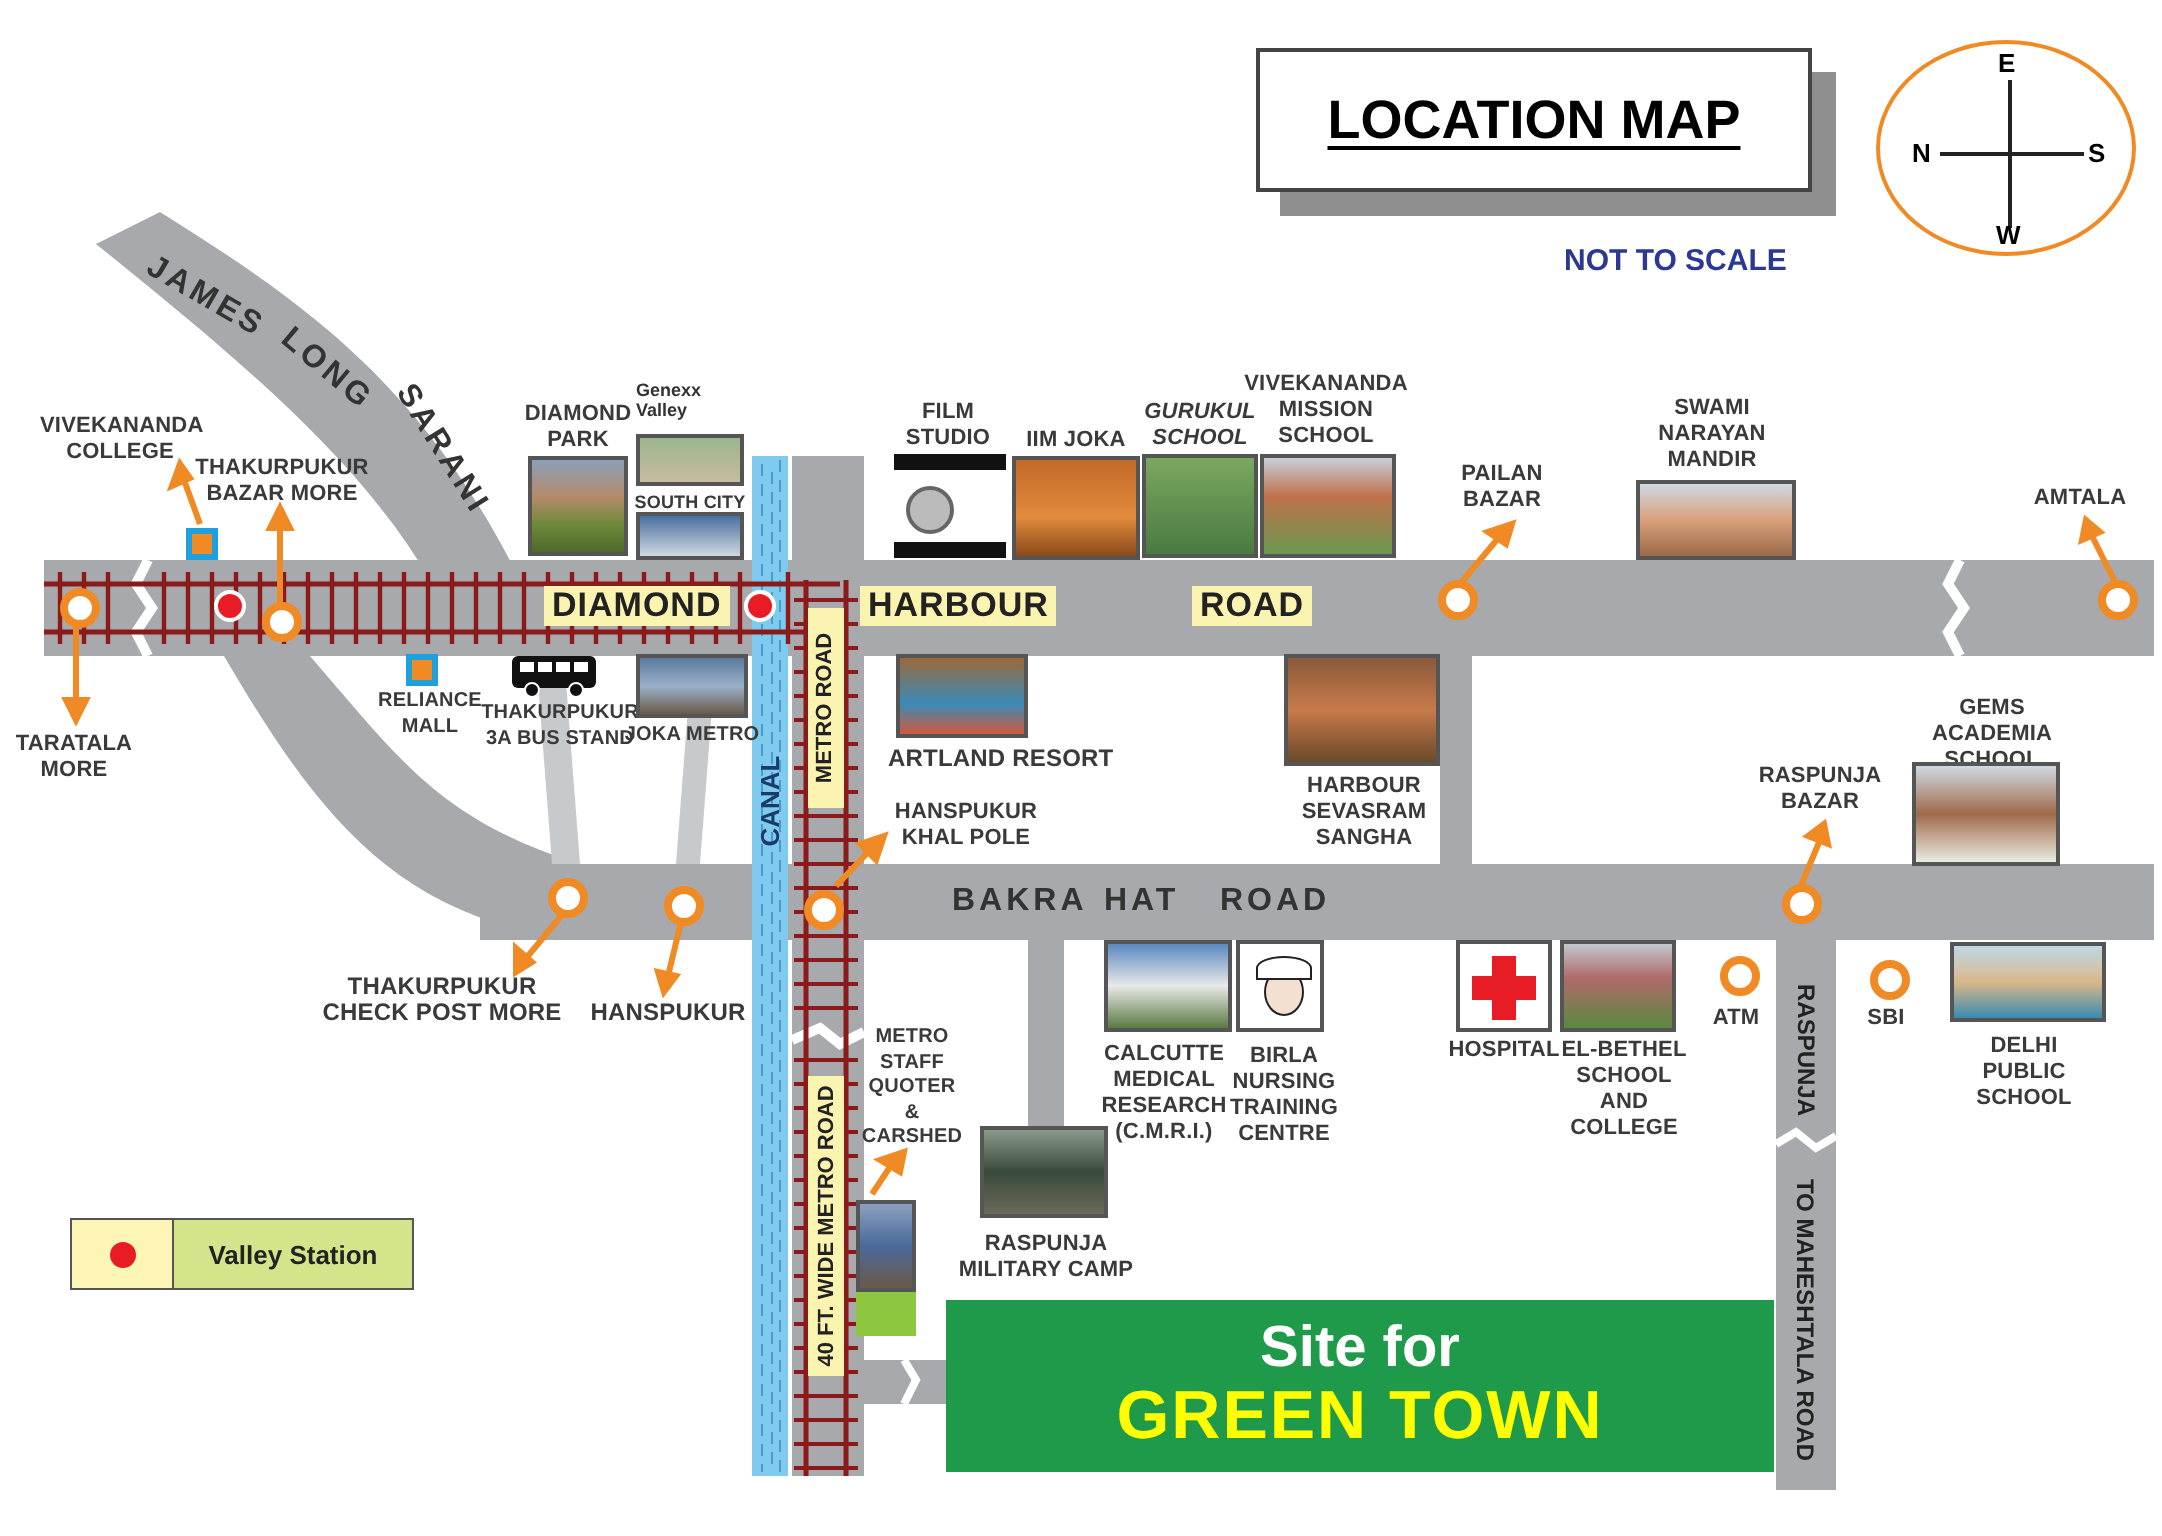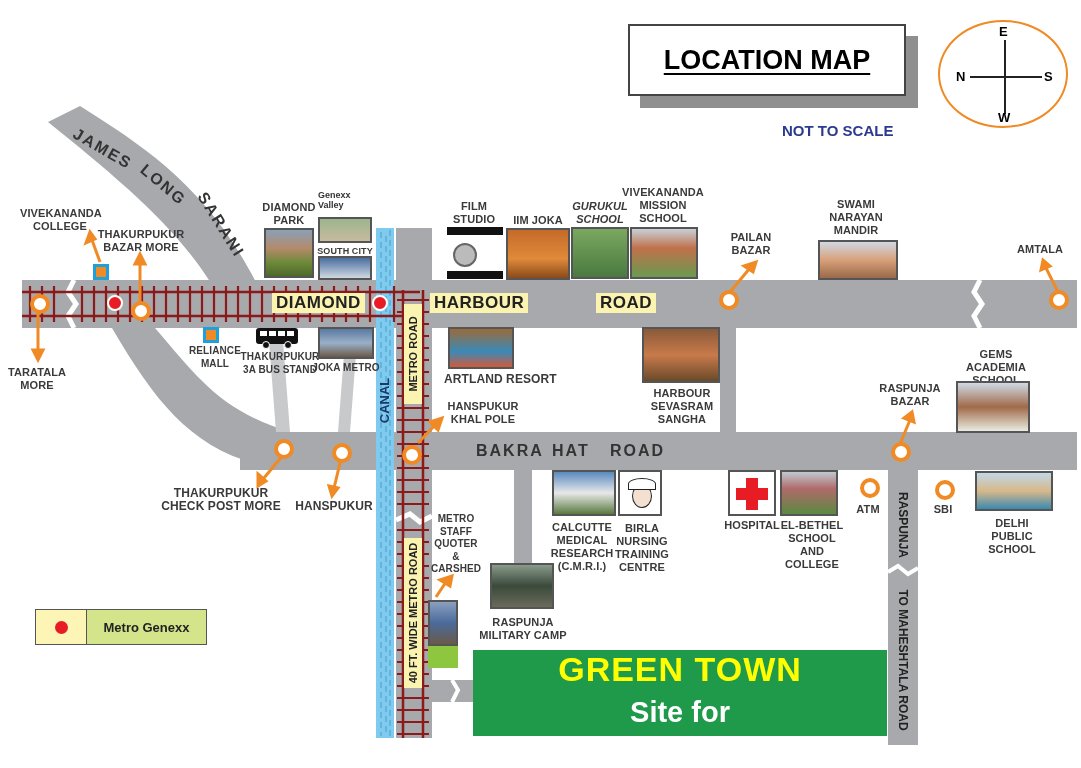--- a/index.html
+++ b/index.html
@@ -334,19 +334,19 @@
 <div class="lbl" style="left:928px;top:503px;width:30px;">SBI</div>
 <div class="photo" style="left:975px;top:471px;width:78px;height:40px;background:linear-gradient(#c0d8e8,#d8b88a 50%,#3a8ab0);"></div>
 <div class="lbl" style="left:978px;top:517px;width:68px;">DELHI
 PUBLIC
 SCHOOL</div>
 
 <div class="abs" style="left:35px;top:609px;width:172px;height:36px;border:1.5px solid #555;box-sizing:border-box;display:flex;">
   <div style="width:50px;height:100%;background:#fdf5b5;border-right:1.5px solid #555;display:flex;align-items:center;justify-content:center;">
     <div style="width:13px;height:13px;border-radius:50%;background:#e81c24;"></div>
   </div>
-  <div style="flex:1;background:#d4e48a;display:flex;align-items:center;justify-content:center;font-weight:bold;font-size:13px;color:#222;">Metro Genexx</div>
+  <div style="flex:1;background:#d4e48a;display:flex;align-items:center;justify-content:center;font-weight:bold;font-size:13px;color:#222;">Valley Station</div>
 </div>
 
 <div class="abs" style="left:473px;top:650px;width:414px;height:86px;background:#1e9a4a;text-align:center;">
+  <div style="color:#fff;font-weight:bold;font-size:29px;line-height:30px;margin-top:9px;">Site for</div>
   <div style="color:#ffff00;font-weight:bold;font-size:34px;line-height:38px;letter-spacing:1px;">GREEN TOWN</div>
-  <div style="color:#fff;font-weight:bold;font-size:29px;line-height:30px;margin-top:9px;">Site for</div>
 </div>
 
 </body></html>

